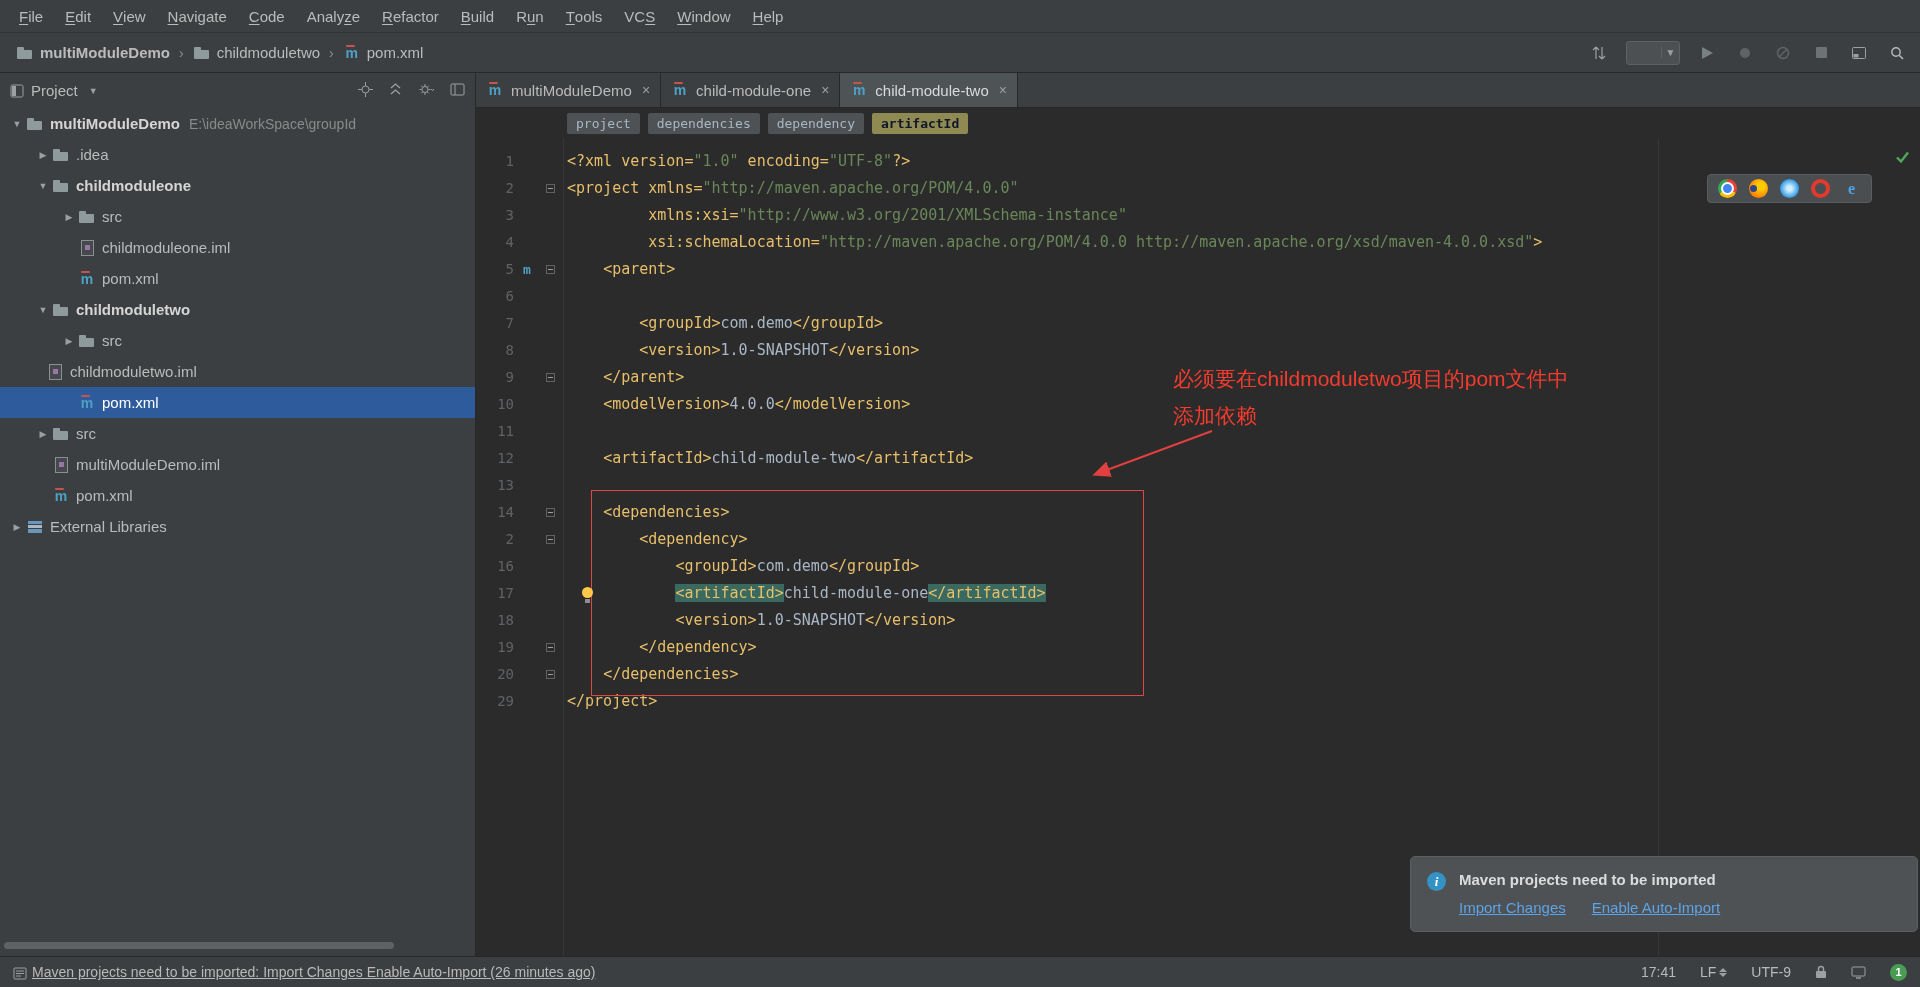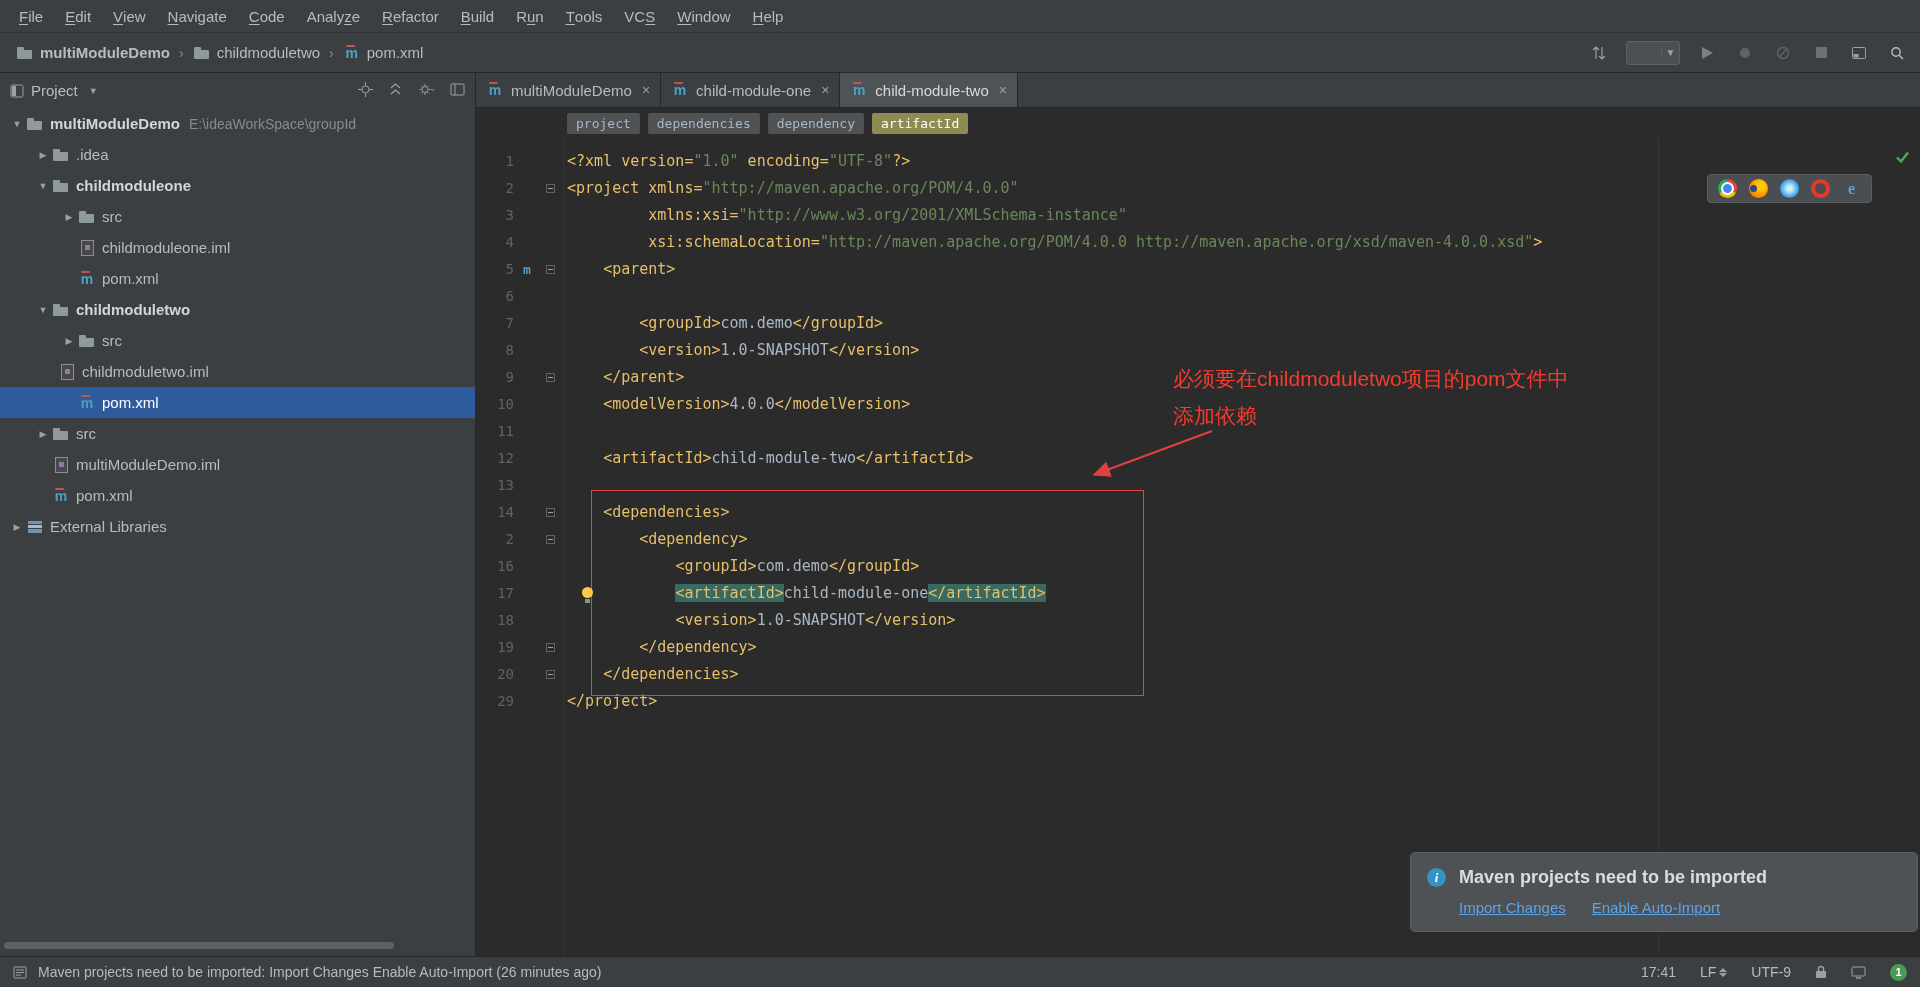--- a/index.html
+++ b/index.html
@@ -56,21 +56,21 @@
       background:linear-gradient(#6897bb 0 3px,#3c3f41 3px 4px,#a9b7c6 4px 7px,#3c3f41 7px 8px,#6897bb 8px 12px); }
 
   
   .editor-area { flex:1; display:flex; flex-direction:column; background:#2b2b2b; position:relative; }
   .tabs { height:35px; background:#3c3f41; display:flex; border-bottom:1px solid #282828; flex:none; }
   .tab { display:flex; align-items:center; gap:7px; padding:0 10px; border-right:1px solid #282828; font-size:15px; background:#3c3f41; color:#bbbbbb; cursor:default; }
   .tab.active { background:#4e5356; color:#d9d9d9; }
   .tab-close { color:#9da0a2; font-size:14px; margin-left:3px; }
   .crumbs { height:30px; display:flex; align-items:center; gap:8px; padding-left:91px; background:#2b2b2b; flex:none; }
   .crumb { background:#4e5254; color:#a9b7c6; font-family:"DejaVu Sans Mono",monospace; font-size:13px; padding:3px 9px; border-radius:2px; cursor:default; }
-  .crumb.active { background:#8f8a52; color:#ffffff; }
+  .crumb.active { background:#8f8a52; color:#0f172a;font-weight:bold; }
 
   .code-wrap { position:relative; flex:1; overflow:hidden; font-family:"DejaVu Sans Mono",monospace; font-size:15px; }
   .gutter-sep { position:absolute; left:87px; top:0; bottom:0; width:1px; background:#34373a; }
   .margin-line { position:absolute; left:1182px; top:0; bottom:0; width:1px; background:#35383a; }
   .code { position:absolute; top:10px; left:0; right:0; z-index:2; }
   .code-line { display:flex; height:27px; line-height:27px; }
   .gutter { width:87px; flex:none; display:flex; align-items:center; }
   .lnum { width:38px; text-align:right; color:#606366; font-size:14px; flex:none; }
   .gico { width:26px; flex:none; text-align:center; }
   .fold { width:20px; flex:none; display:flex; justify-content:center; align-items:center; }
@@ -98,27 +98,27 @@
   .b-firefox { background:radial-gradient(circle at 62% 38%, #ffcb00 0 22%, #ff9400 55%, #e66000 100%); }
   .b-firefox::after { content:""; position:absolute; left:1px; top:6px; width:7px; height:7px; border-radius:50%; background:#30458c; }
   .b-safari { background:radial-gradient(circle, #cfeefe 0 18%, #1e8fe0 75%); }
   .b-opera { border:4px solid #e23b2e; width:19px; height:19px; background:transparent; }
   .b-ie { color:#4aa3e8; font-weight:bold; font-size:16px; font-family:"Liberation Serif",serif; }
   .check-ok { position:absolute; right:10px; top:12px; z-index:3; }
 
   
   .notif { position:absolute; right:2px; bottom:55px; width:508px; background:#4e5254; border:1px solid #5c5f61; border-radius:5px; padding:14px 18px 15px 16px; display:flex; gap:13px; z-index:10; }
   .ninfo { width:19px; height:19px; border-radius:50%; background:#3592c4; color:#fff; display:flex; align-items:center; justify-content:center; font:bold italic 13px "Liberation Serif",serif; flex:none; margin-top:1px; }
-  .ntitle { color:#dcdcdc; font-weight:bold; font-size:18px; margin-bottom:11px; }
+  .ntitle { color:#dcdcdc; font-weight:bold; font-size:15px; margin-bottom:11px; }
   .nlinks { display:flex; gap:26px; }
   .nlink { color:#5da3e8; text-decoration:underline; font-size:15px; cursor:pointer; }
 
   
   .statusbar { height:31px; background:#3c3f41; border-top:1px solid #282828; display:flex; align-items:center; padding:0 13px; font-size:14px; color:#b9b9b9; }
-  .sb-left { display:flex; align-items:center; gap:11px; min-width:0; }
+  .sb-left { display:flex; align-items:flex-end; gap:5px; min-width:0;text-decoration:underline; }
   .sb-right { margin-left:auto; display:flex; align-items:center; gap:24px; }
   .sb-item { display:flex; align-items:center; gap:3px; }
   .updown { display:inline-flex; flex-direction:column; gap:1px; }
   .updown i { display:block; width:0; height:0; border-left:4px solid transparent; border-right:4px solid transparent; }
   .updown .up { border-bottom:4px solid #9da0a2; }
   .updown .dn { border-top:4px solid #9da0a2; }
   .badge { width:17px; height:17px; border-radius:50%; background:#499c54; color:#fff; display:flex; align-items:center; justify-content:center; font-size:11px; font-weight:bold; }
 </style>
 </head>
 <body>
@@ -267,21 +267,21 @@
           <div class="tree-row" style="padding-left: 34px;">
             <span class="arrow">▼</span>
             <span class="ic ic-folder"></span>
             <span class="tree-label bold">childmoduletwo</span>
           </div>
           <div class="tree-row" style="padding-left: 60px;">
             <span class="arrow">▶</span>
             <span class="ic ic-folder"></span>
             <span class="tree-label">src</span>
           </div>
-          <div class="tree-row" style="padding-left: 40px;">
+          <div class="tree-row" style="padding-left: 28px;">
             <span class="arrow"></span>
             <span class="ic ic-iml"></span>
             <span class="tree-label">childmoduletwo.iml</span>
           </div>
           <div class="tree-row selected" style="padding-left: 60px;">
             <span class="arrow"></span>
             <span class="ic ic-maven">m</span>
             <span class="tree-label">pom.xml</span>
           </div>
           <div class="tree-row" style="padding-left: 34px;">

